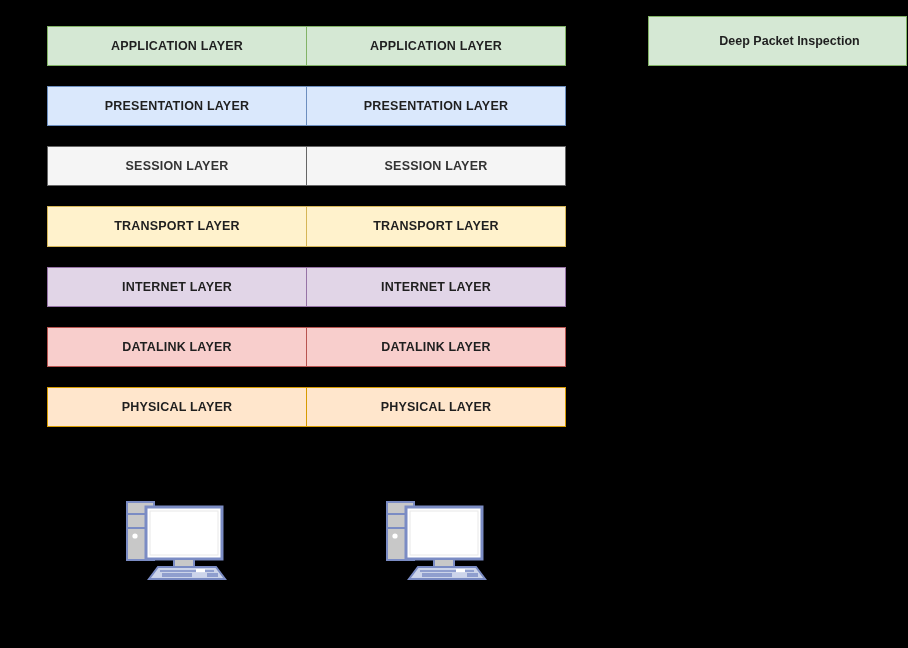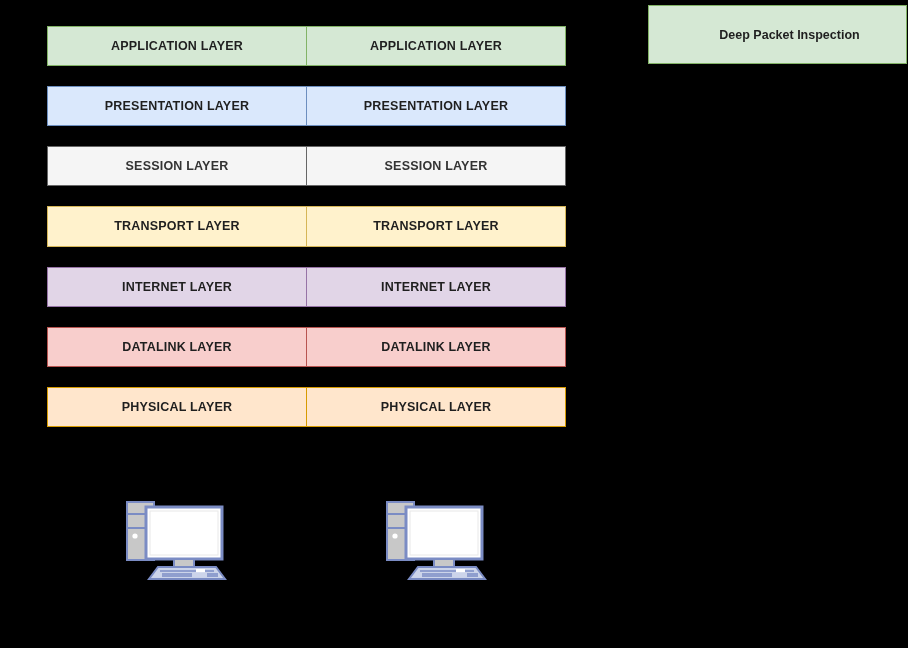--- a/index.html
+++ b/index.html
@@ -47,23 +47,23 @@
     white-space: nowrap;
     margin-top: 20px;
   }
   .layer-cell.left  { border-right-width: 1px; }
   .layer-cell.right { border-left-width: 0px; }
 
   
   #dpi-box {
     position: absolute;
     left: 648px;
-    top: 5px;
+    top: 16px;
     width: 259px;
-    height: 59px;
+    height: 50px;
     box-sizing: border-box;
     background: #d5e8d4;
     border: 1px solid #82b366;
     display: flex;
     align-items: center;
     justify-content: center;
     padding-left: 24px;
   }
   #dpi-box .dpi-label {
     font-size: 12.5px;

